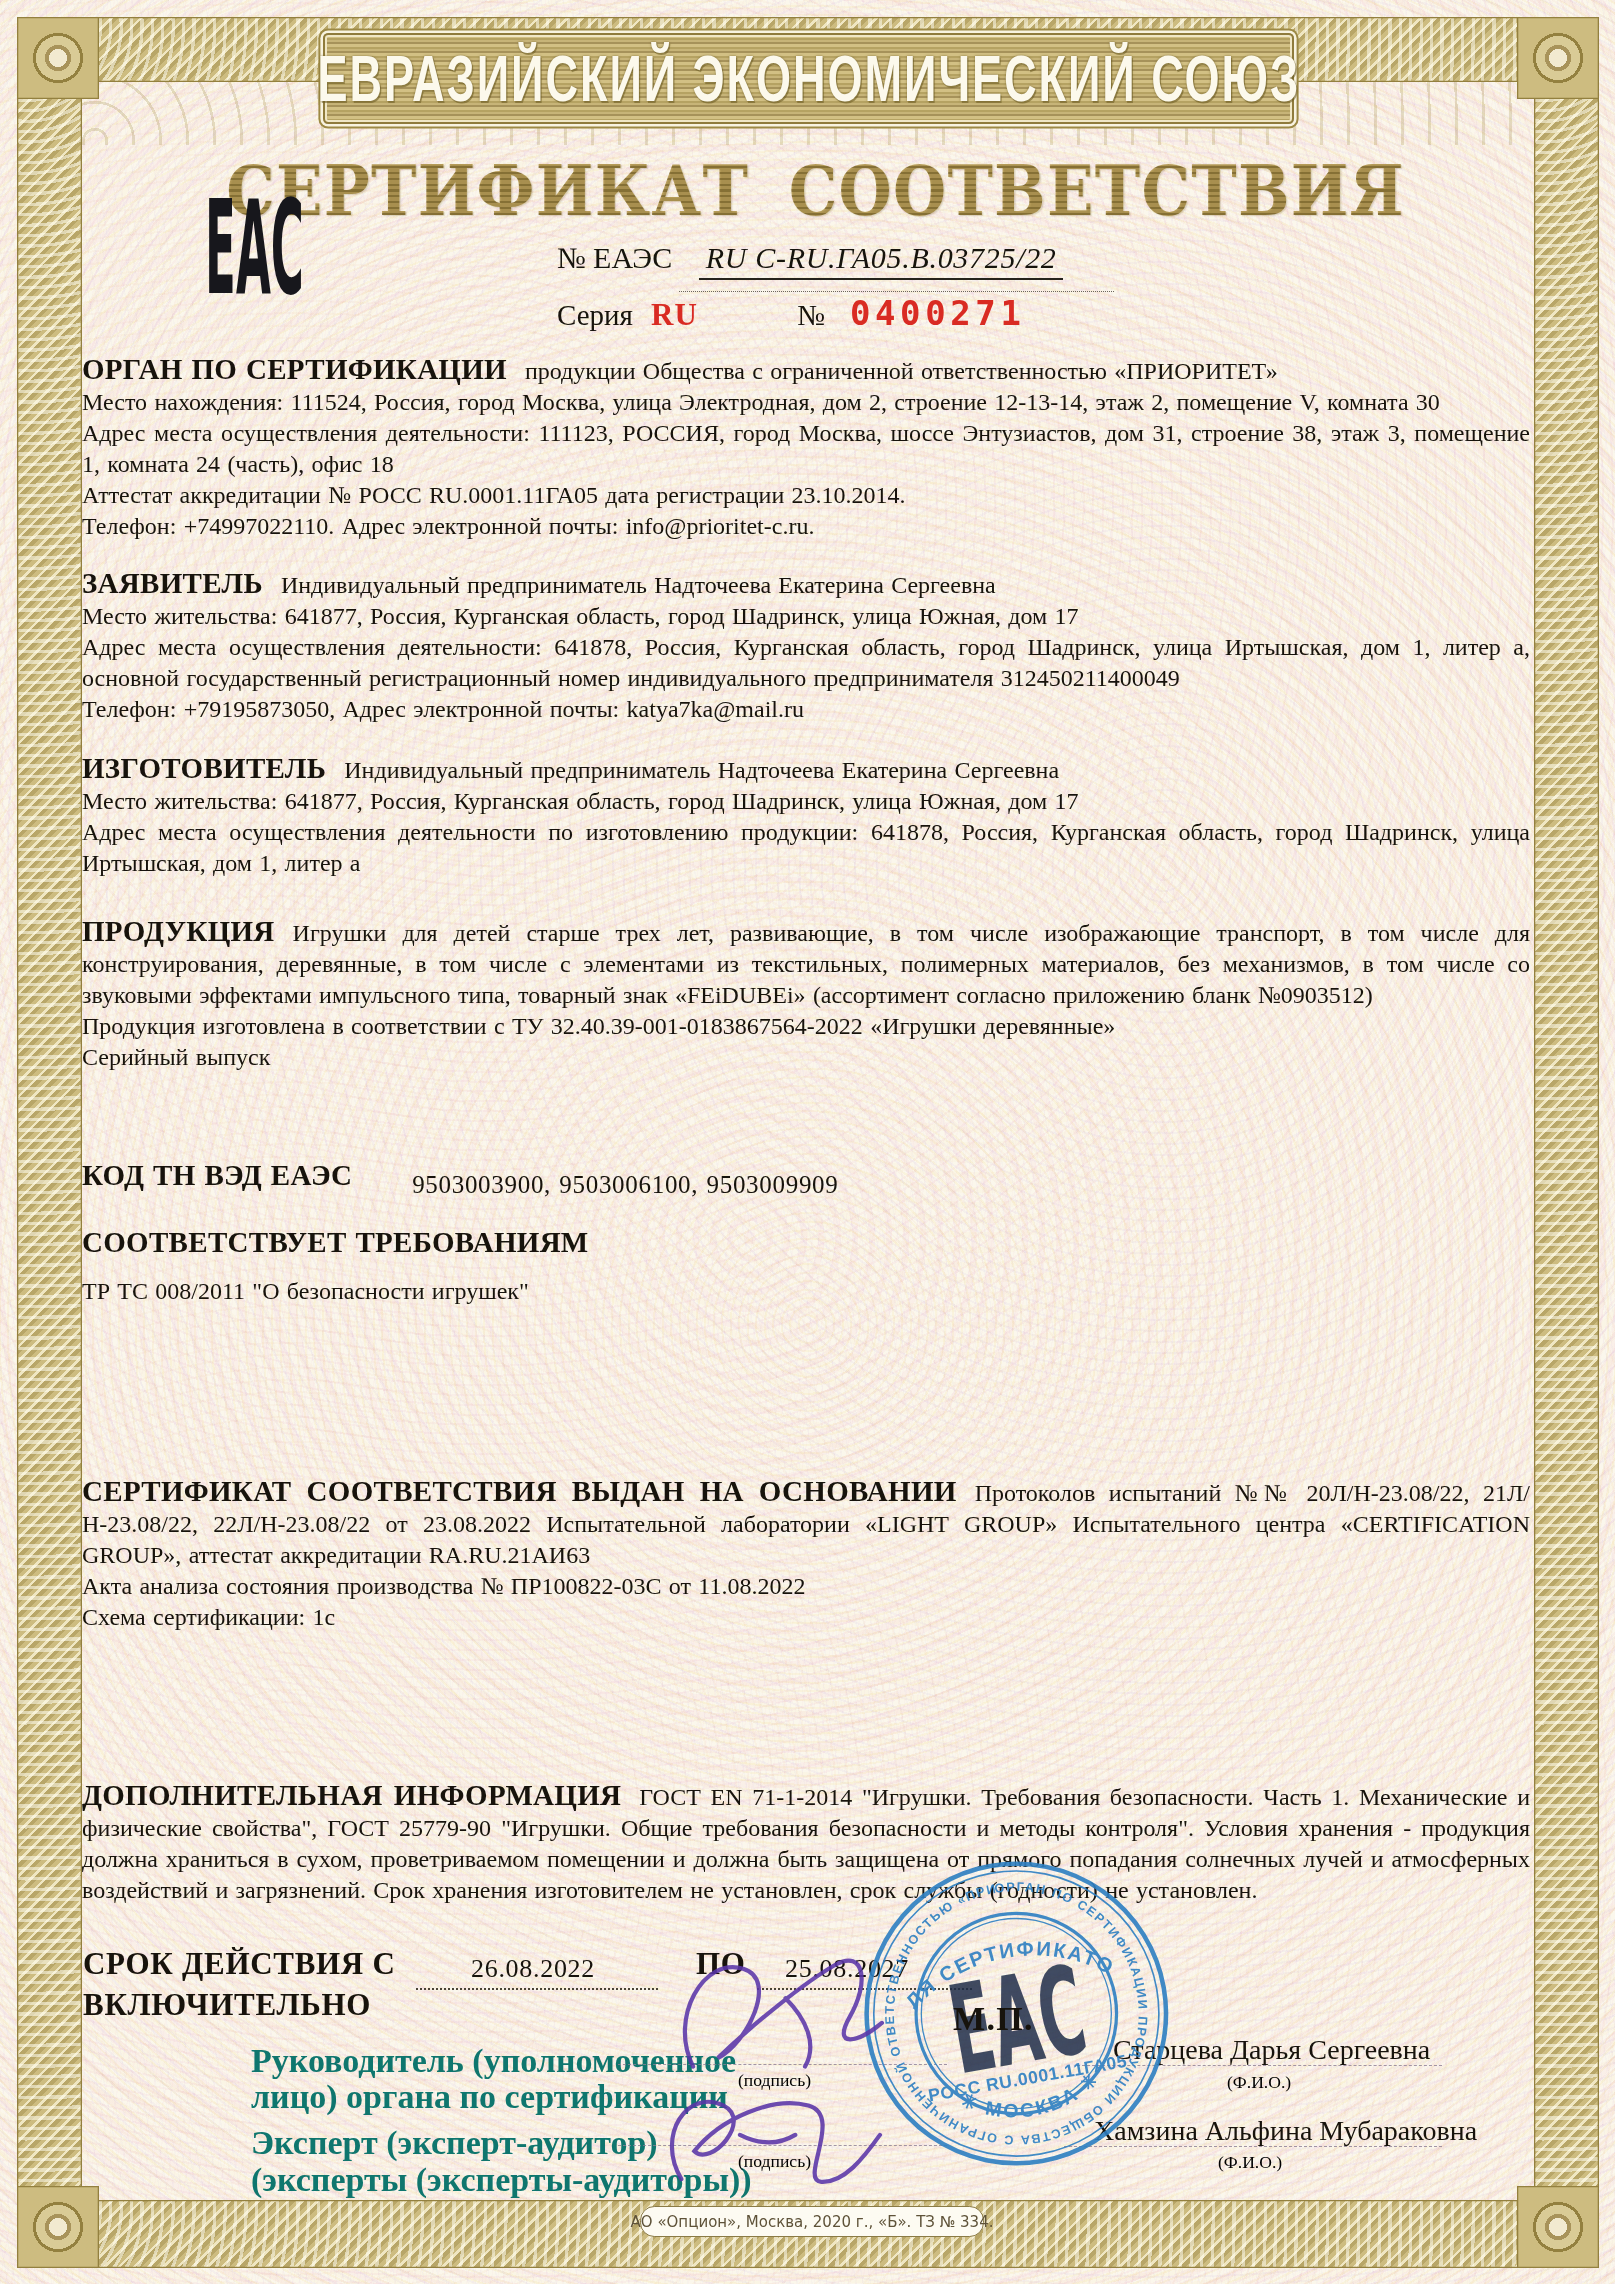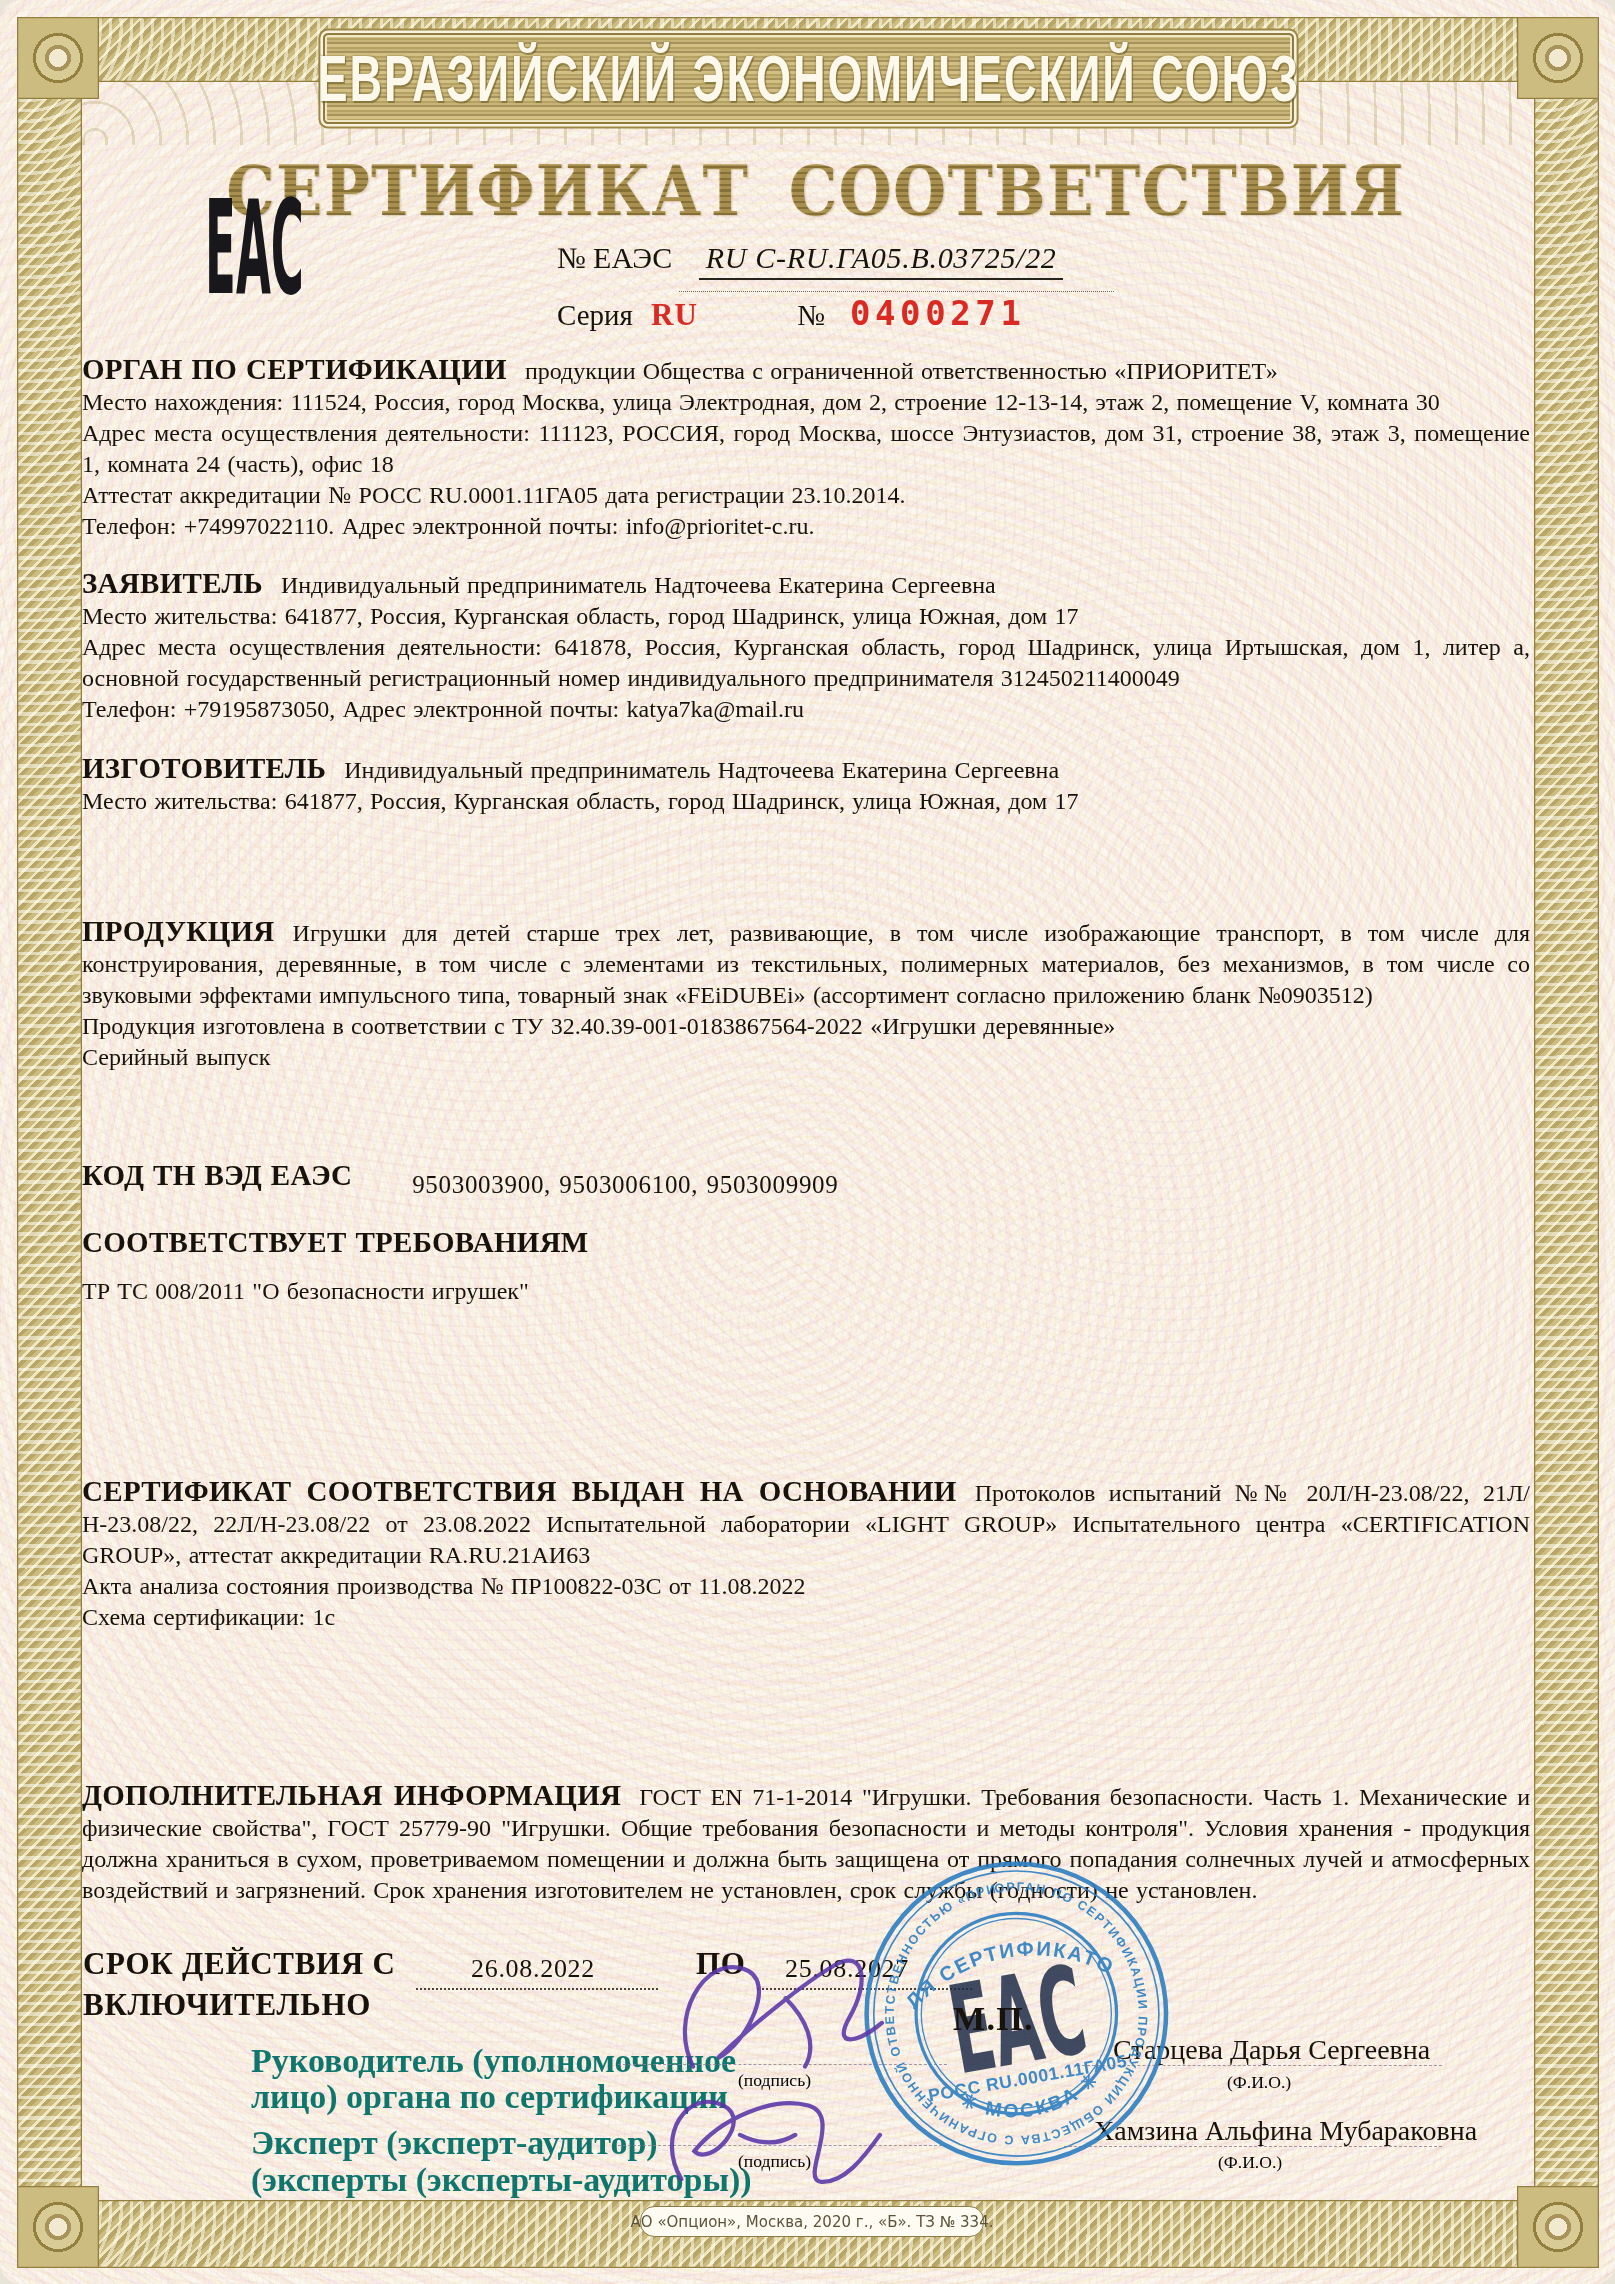--- a/index.html
+++ b/index.html
@@ -1,19 +1,19 @@
 <!DOCTYPE html>
 <html style="font-size:10.4px"><head>
 <meta charset="utf-8">
 <style>
   html,body{margin:0;padding:0;background:#e8e4d8;}
   #page{
     position:relative; width:1616px; height:2284px; overflow:hidden;
     background-color:#fbf7ec;
-    font-family:"Liberation Serif", serif; color:#17130c;border-radius:21px;
+    font-family:"Liberation Serif", serif; color:#17130c;
   }
   
   #page::before{
     content:""; position:absolute; inset:0; pointer-events:none;
     background-image:
       repeating-radial-gradient(circle at 30% 22%, rgba(214,94,158,.055) 0 2px, transparent 2px 9.8px),
       repeating-radial-gradient(circle at 72% 38%, rgba(142,104,214,.05) 0 2px, transparent 2px 11px),
       repeating-radial-gradient(circle at 50% 58%, rgba(235,200,60,.085) 0 2px, transparent 2px 8.5px),
       repeating-radial-gradient(circle at 18% 80%, rgba(220,130,60,.045) 0 2px, transparent 2px 12.4px),
       repeating-linear-gradient(100deg, rgba(216,120,180,.035) 0 1.3px, transparent 1.3px 5.9px),
@@ -161,20 +161,21 @@
   <div class="sec" id="sec-applicant">
     <p><b class="shead">ЗАЯВИТЕЛЬ</b><span>Индивидуальный предприниматель Надточеева Екатерина Сергеевна</span></p>
     <p>Место жительства: 641877, Россия, Курганская область, город Шадринск, улица Южная, дом 17</p>
     <p>Адрес места осуществления деятельности: 641878, Россия, Курганская область, город Шадринск, улица Иртышская, дом 1, литер а, основной государственный регистрационный номер индивидуального предпринимателя 312450211400049</p>
     <p>Телефон: +79195873050, Адрес электронной почты: katya7ka@mail.ru</p>
   </div>
 
   <div class="sec" id="sec-manufacturer">
     <p><b class="shead">ИЗГОТОВИТЕЛЬ</b><span>Индивидуальный предприниматель Надточеева Екатерина Сергеевна</span></p>
     <p>Место жительства: 641877, Россия, Курганская область, город Шадринск, улица Южная, дом 17</p>
+    <p>Адрес места осуществления деятельности по изготовлению продукции: 641878, Россия, Курганская область, город Шадринск, улица Иртышская, дом 1, литер а</p>
   </div>
 
   <div class="sec" id="sec-product">
     <p><b class="shead">ПРОДУКЦИЯ</b><span>Игрушки для детей старше трех лет, развивающие, в том числе изображающие транспорт, в том числе для конструирования, деревянные, в том числе с элементами из текстильных, полимерных материалов, без механизмов, в том числе со звуковыми эффектами импульсного типа, товарный знак «FEiDUBEi» (ассортимент согласно приложению бланк №0903512)</span></p>
     <p>Продукция изготовлена в соответствии с ТУ 32.40.39-001-0183867564-2022 «Игрушки деревянные»</p>
     <p>Серийный выпуск</p>
   </div>
 
   <div class="sec" id="sec-tnved">
     <b class="shead">КОД ТН ВЭД ЕАЭС</b>

